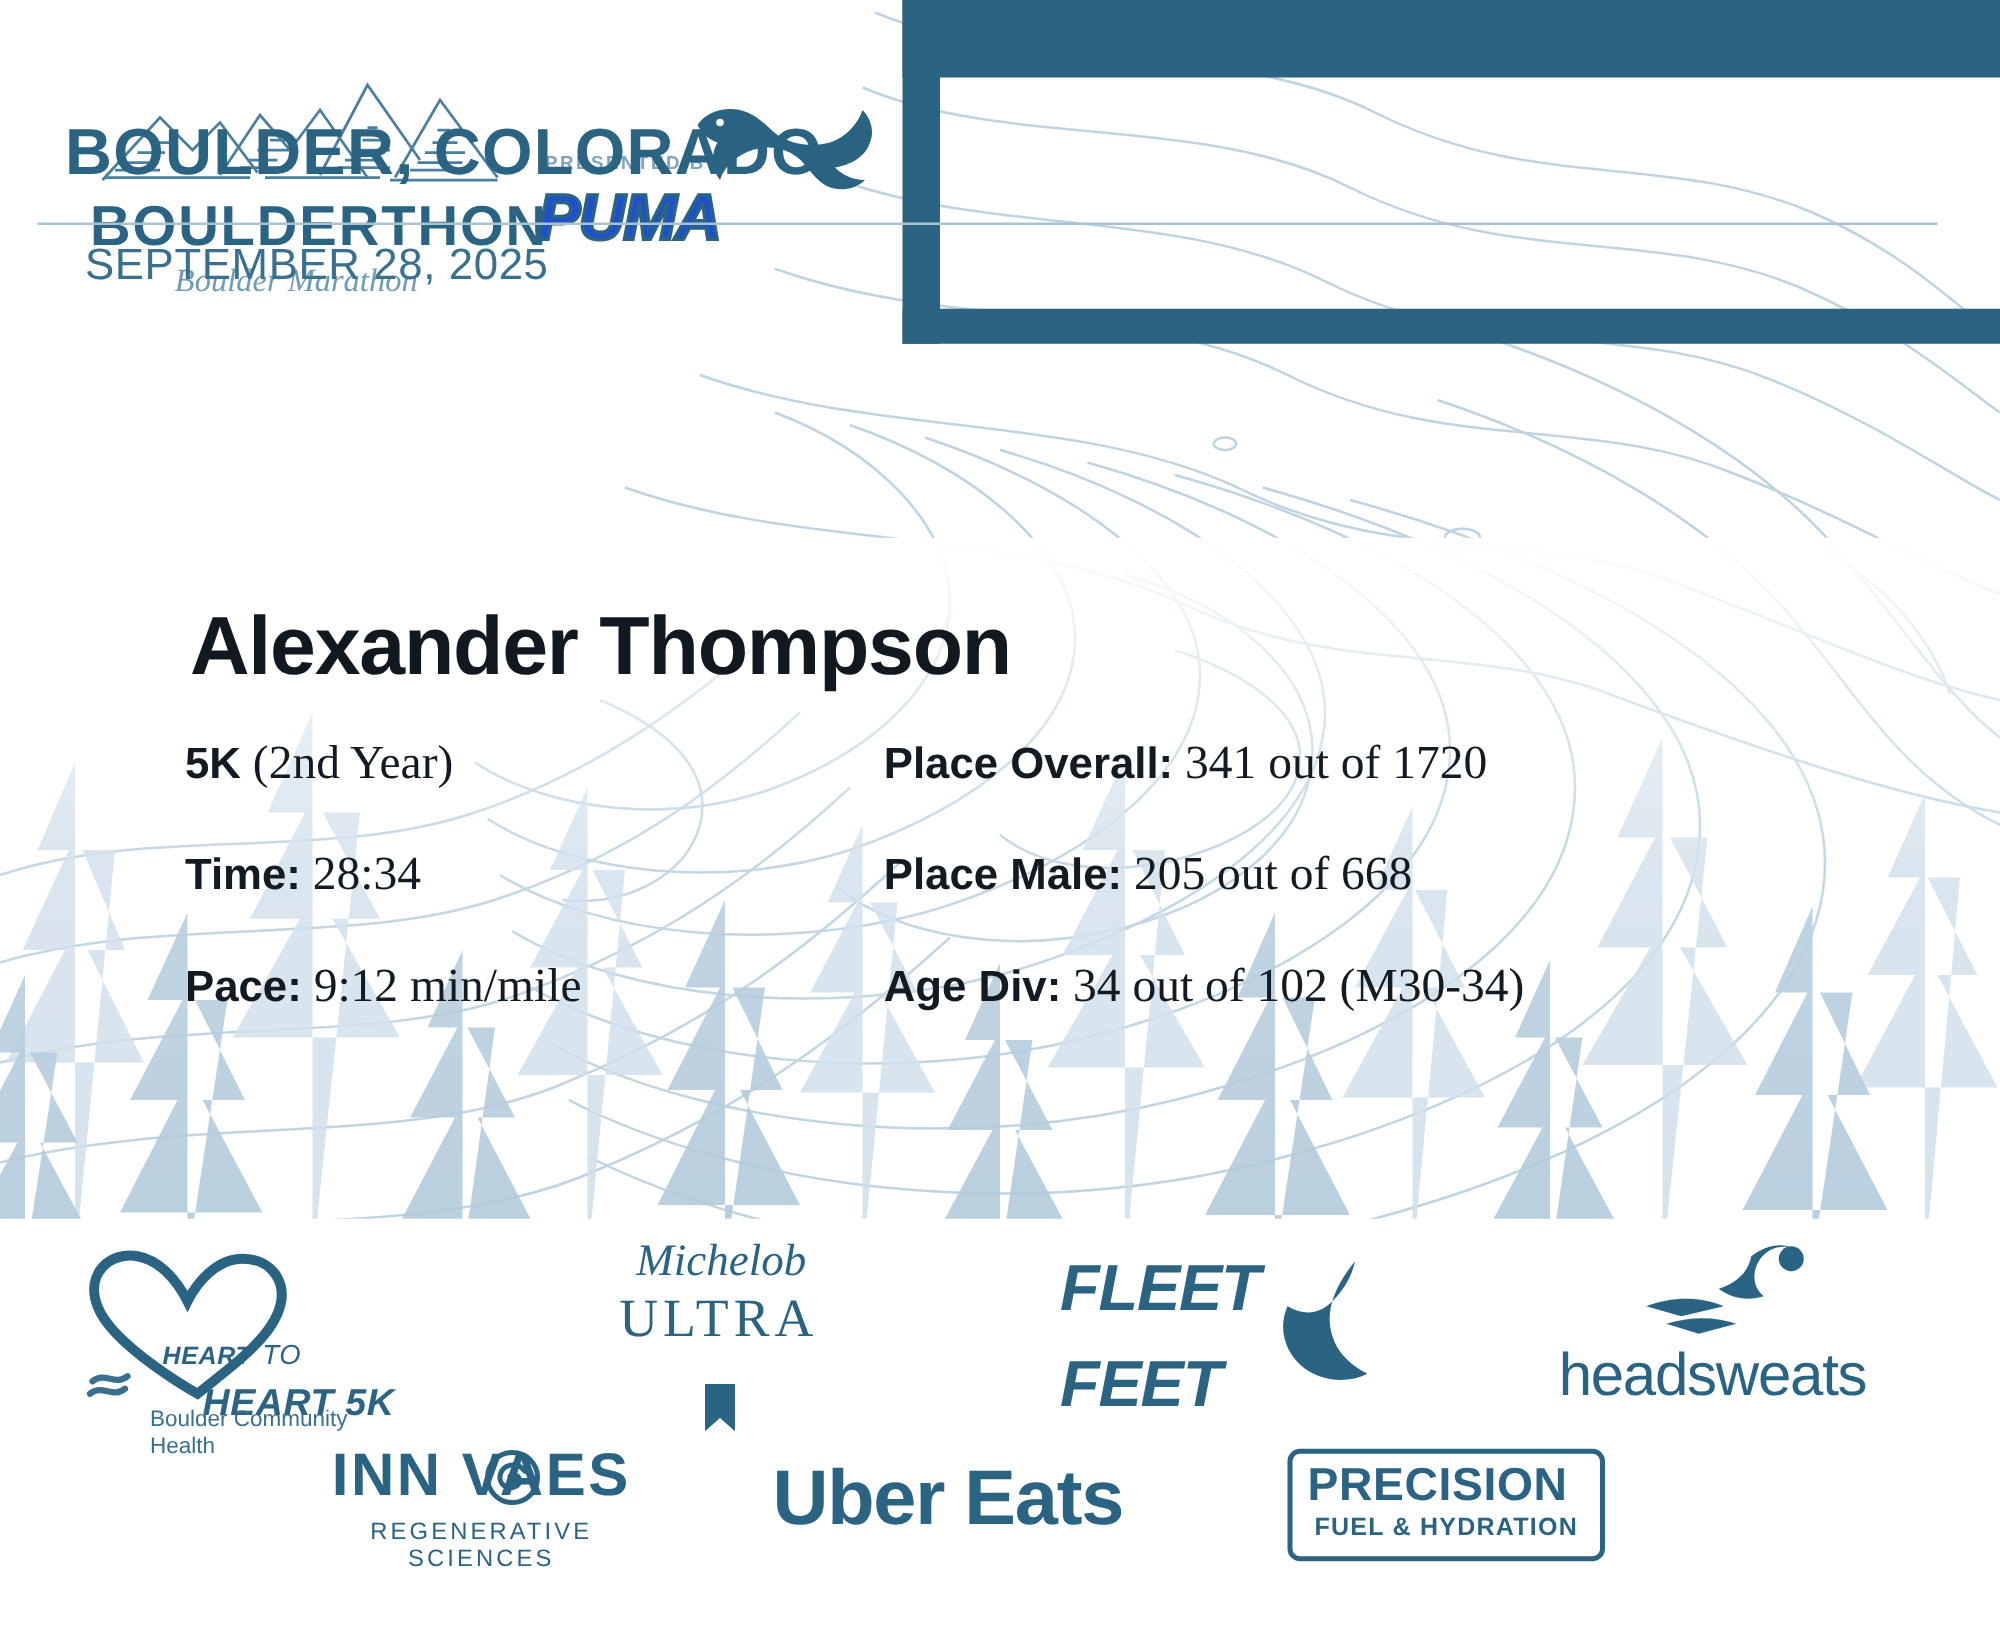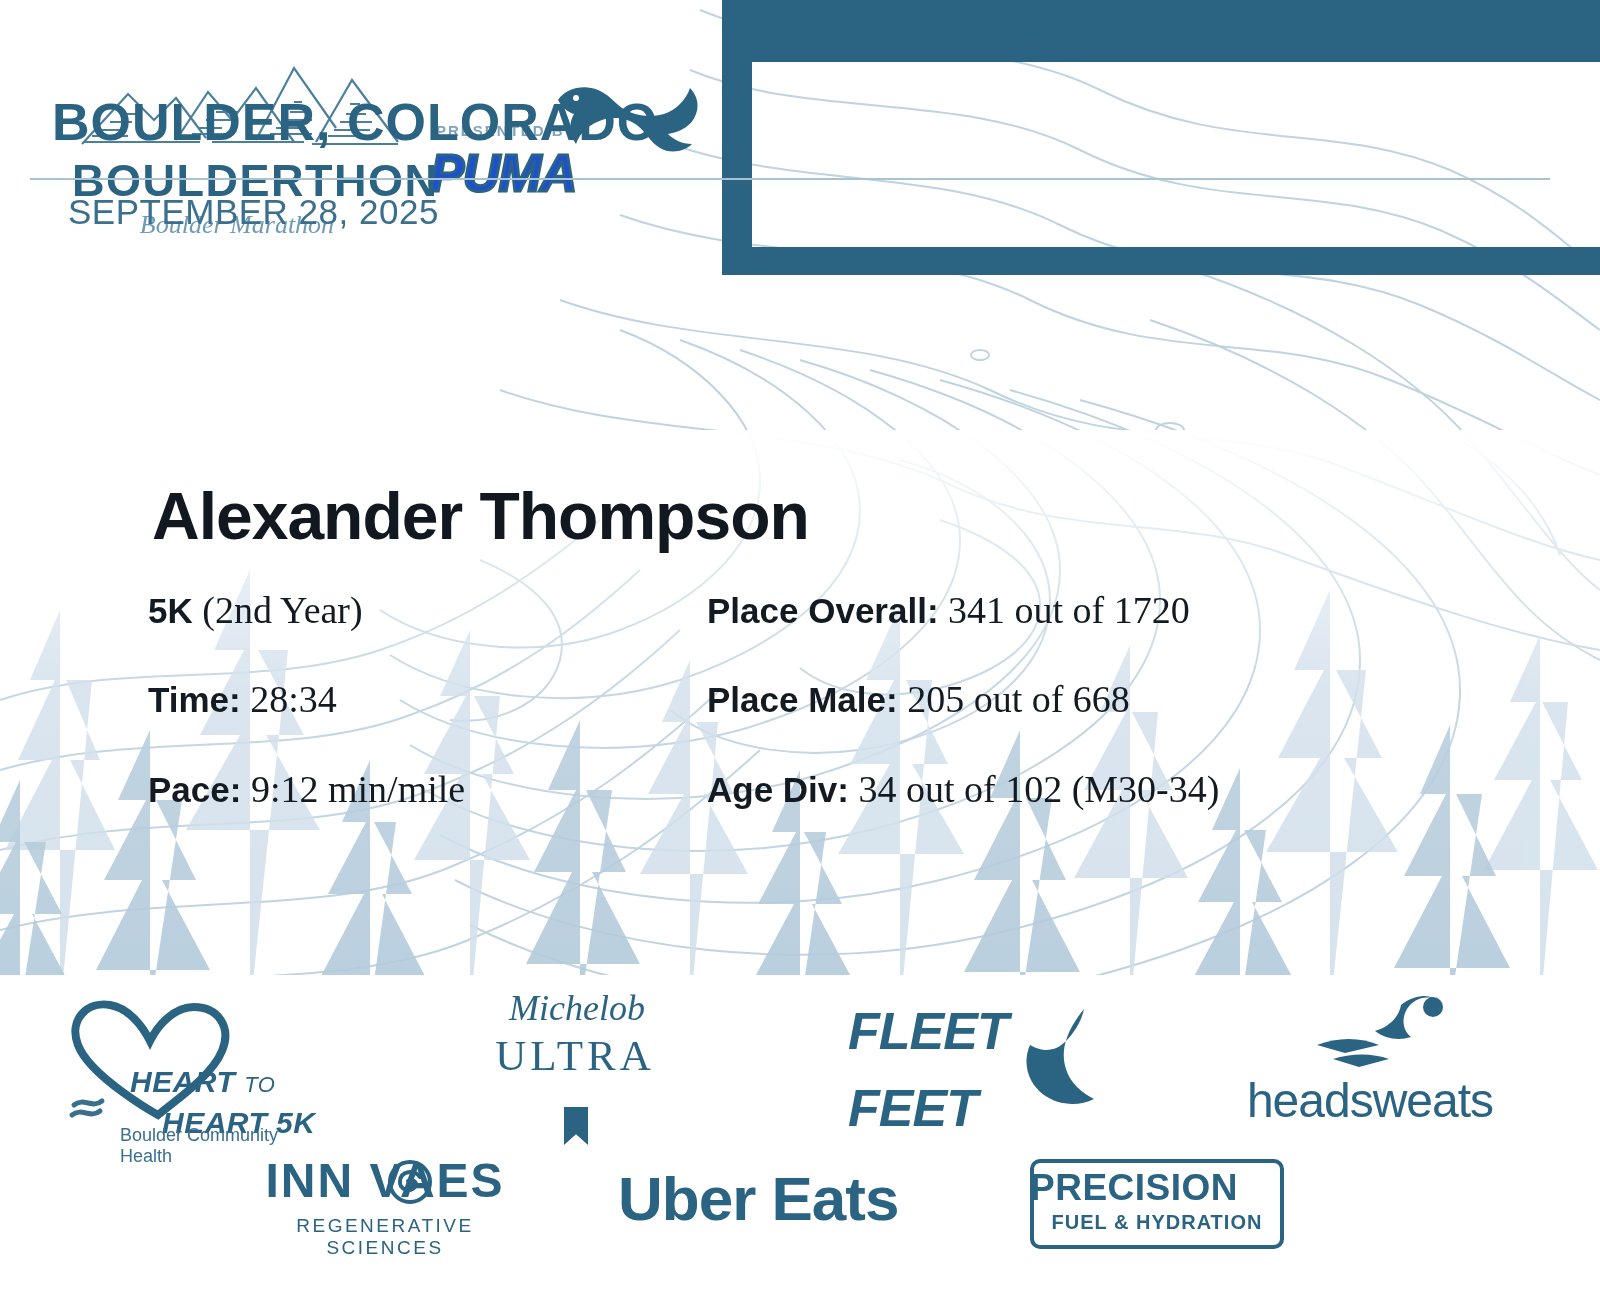--- a/index.html
+++ b/index.html
@@ -281,21 +281,21 @@
   
   .sp-pre { left: 1030px; top: 184px; width: 260px; height: 92px; }
   .pre-box {
     position: absolute; left: 0; top: 0;
     width: 254px; height: 90px;
     border: 4px solid #2b6382;
     border-radius: 10px;
   }
   .pre-1 {
     position: absolute; left: 0; top: 8px; width: 240px;
-    text-align: left;
+    text-align: center;
     font-weight: bold; font-size: 37px;
     letter-spacing: 0.5px;
     color: #2b6382;
   }
   .pre-2 {
     position: absolute; left: 0; top: 52px; width: 254px;
     text-align: center;
     font-weight: bold; font-size: 20px;
     letter-spacing: 1px;
     color: #2b6382;
@@ -448,21 +448,21 @@
   </div>
 
   <div class="sponsors">
 
     <div class="sp sp-h2h">
       <svg width="190" height="130" viewBox="0 0 190 130" style="position:absolute;left:0;top:0">
         <path d="M96,118 C96,118 28,80 16,48 C6,22 26,4 48,8 C66,11 80,28 88,44 C96,28 112,10 132,10 C156,10 170,30 160,54 C150,78 118,100 96,118 Z" fill="none" stroke="#2b6382" stroke-width="8" stroke-linecap="round"></path>
         <path d="M12,108 C22,100 30,112 40,104 M10,118 C20,110 28,122 38,114" fill="none" stroke="#3a6f8d" stroke-width="5" stroke-linecap="round"></path>
       </svg>
       <div class="h2h-txt1">
-        <span style="font-weight:bold;font-size:30px">HEART</span>
+        <span style="font-weight:bold;font-size:20px">HEART</span>
         <span>TO</span>
       </div>
       <div class="h2h-txt2">HEART 5K</div>
       <div class="h2h-txt3">Boulder Community Health</div>
     </div>
 
     <div class="sp sp-mich">
       <div class="mich-1">Michelob</div>
       <div class="mich-2">ULTRA</div>
       <div class="mich-ribbon"></div>

